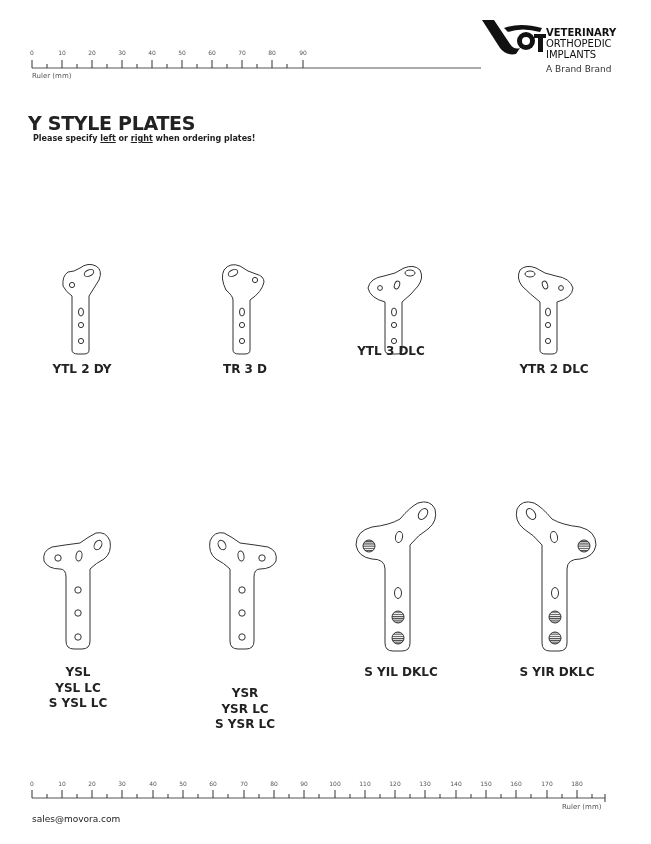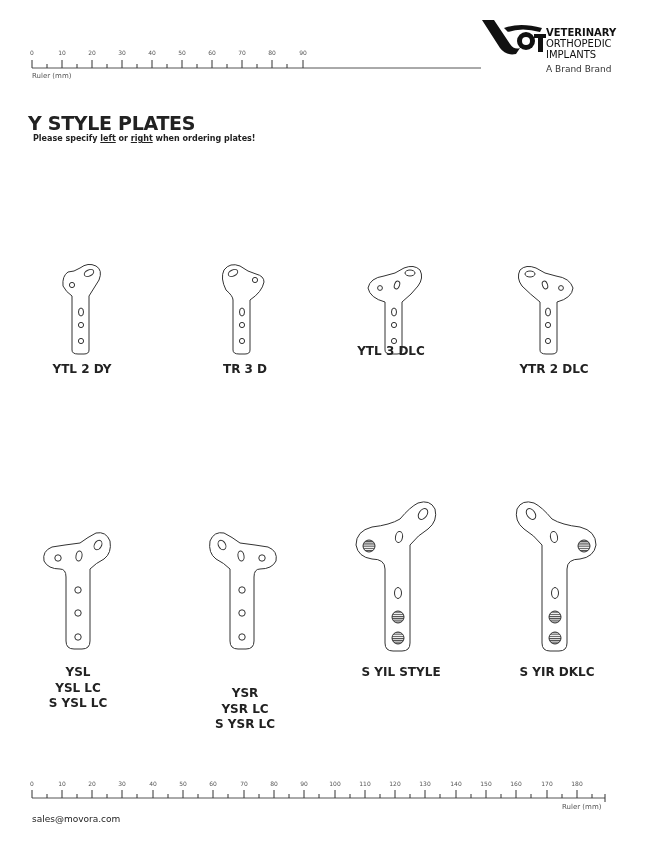--- a/index.html
+++ b/index.html
@@ -183,21 +183,21 @@
   <div>YSL</div>
   <div>YSL LC</div>
   <div>S YSL LC</div>
 </div>
 <div class="plate-label" style="left:245px;top:686px;">
   <div>YSR</div>
   <div>YSR LC</div>
   <div>S YSR LC</div>
 </div>
 <div class="plate-label" style="left:401px;top:665px;">
-  <div>S YIL STYLE</div>
+  <div>S YIL DKLC</div>
 </div>
 <div class="plate-label" style="left:557px;top:665px;">
   <div>S YIR DKLC</div>
 </div>
 
 <div class="abs" style="left:0;top:775px;width:651px;height:40px;">
   <svg width="651" height="40" style="position:absolute;left:0;top:0">
     <line x1="32" y1="23" x2="605" y2="23" stroke="#555" stroke-width="1"></line>
     <line x1="605" y1="19" x2="605" y2="27" stroke="#333" stroke-width="1"></line>
     <g stroke="#333" stroke-width="1">

